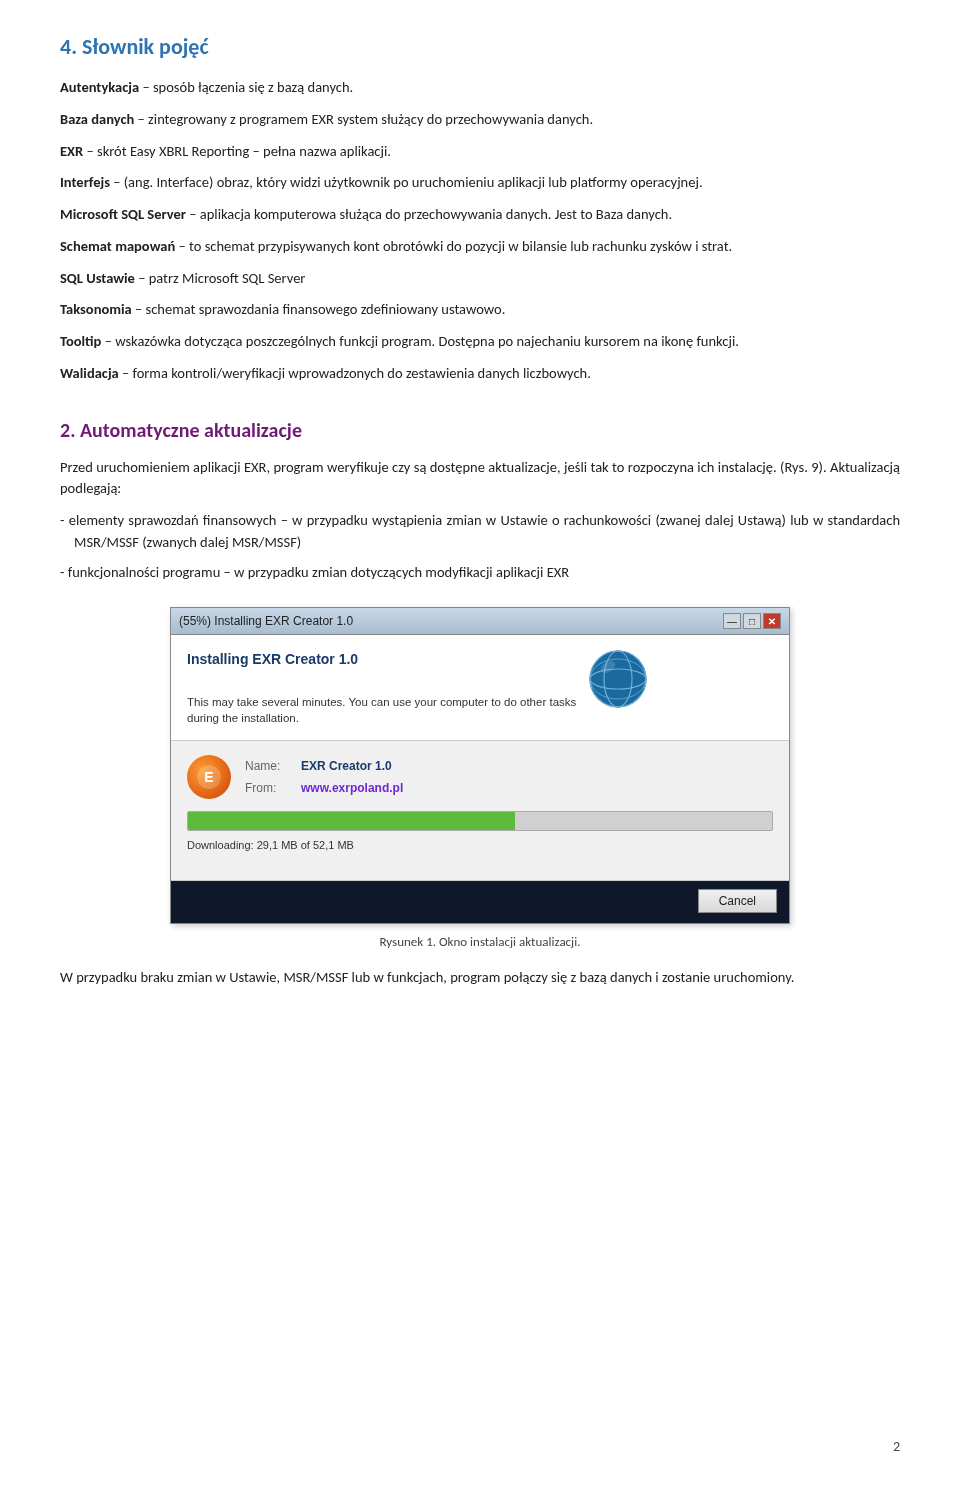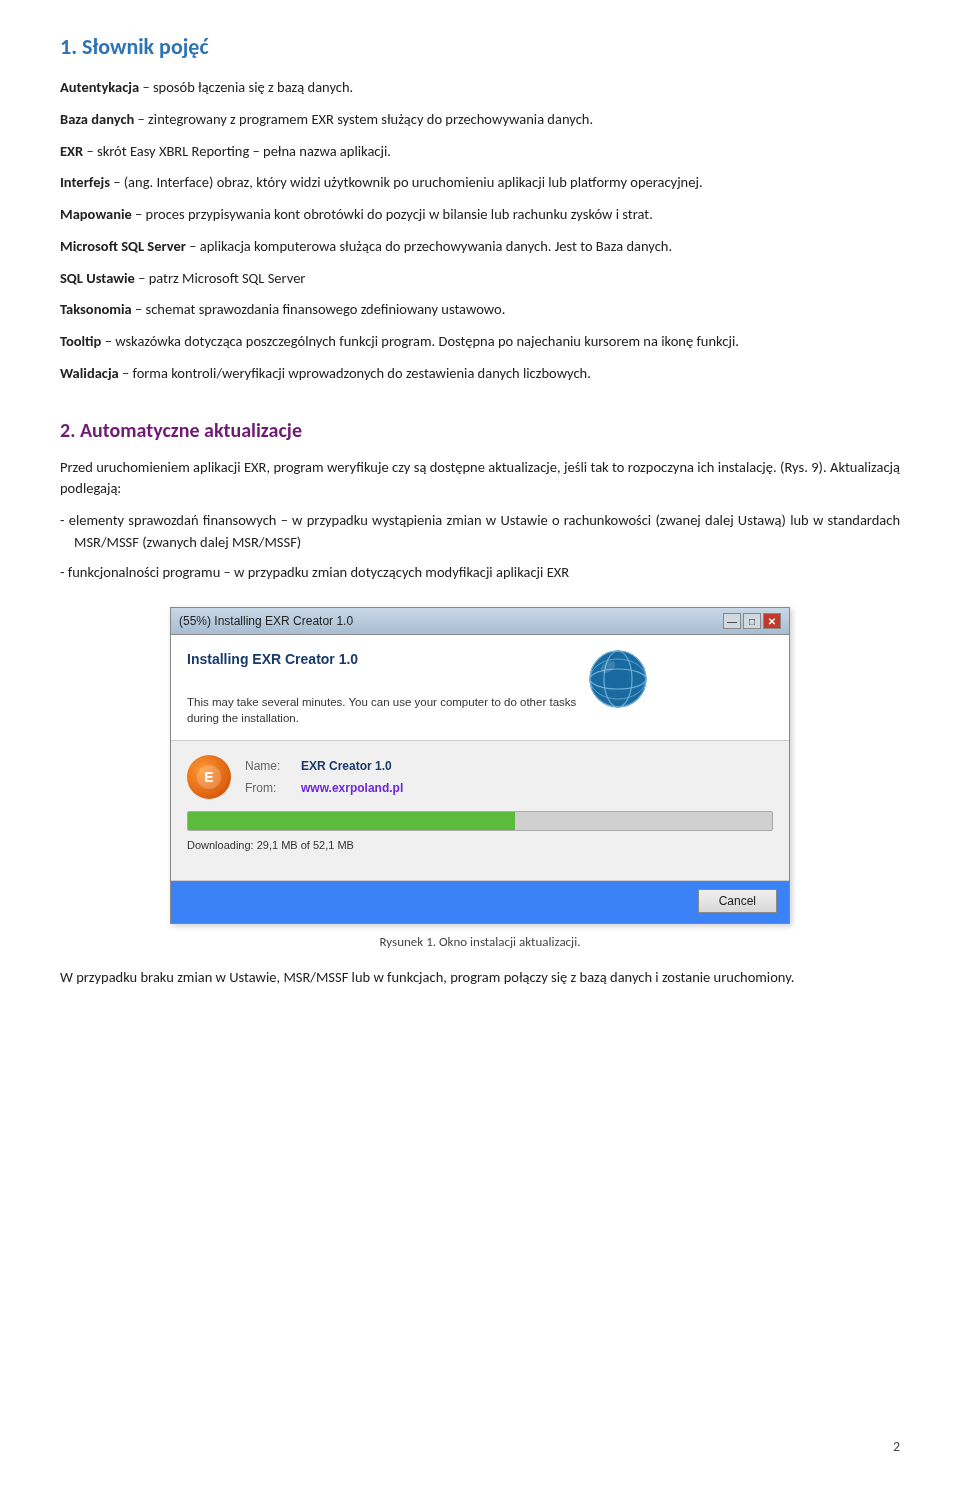--- a/index.html
+++ b/index.html
@@ -200,21 +200,21 @@
       font-size: 11px;
       color: #333;
       margin-bottom: 12px;
     }
 
     .installer-footer {
       display: flex;
       justify-content: flex-end;
       padding: 8px 12px 10px;
       border-top: 1px solid #ccc;
-      background: #3b82f6;
+      background: #0f172a;
     }
 
     .cancel-btn {
       padding: 4px 20px;
       background: linear-gradient(to bottom, #f0f0f0, #d8d8d8);
       border: 1px solid #888;
       font-size: 12px;
       cursor: pointer;
       color: #222;
     }
@@ -233,40 +233,40 @@
     }
 
     .list-item-dash::before {
       content: "- ";
       margin-left: -14px;
     }
   </style>
 </head>
 <body>
 
-<h1 class="section-title">1. Słownik pojęć</h1>
+<h1 class="section-title">4. Słownik pojęć</h1>
 
 <div class="section">
   <p class="paragraph">
     <strong>Autentykacja</strong> – sposób łączenia się z bazą danych.
   </p>
   <p class="paragraph">
     <strong>Baza danych</strong> – zintegrowany z programem EXR system służący do przechowywania danych.
   </p>
   <p class="paragraph">
     <strong>EXR</strong> – skrót Easy XBRL Reporting – pełna nazwa aplikacji.
   </p>
   <p class="paragraph">
     <strong>Interfejs</strong> – (ang. Interface) obraz, który widzi użytkownik po uruchomieniu aplikacji lub platformy operacyjnej.
   </p>
   <p class="paragraph">
-    <strong>Mapowanie</strong> – proces przypisywania kont obrotówki do pozycji w bilansie lub rachunku zysków i strat.
-  </p>
-  <p class="paragraph">
     <strong>Microsoft SQL Server</strong> – aplikacja komputerowa służąca do przechowywania danych. Jest to Baza danych.
+  </p>
+  <p class="paragraph">
+    <strong>Schemat mapowań</strong> – to schemat przypisywanych kont obrotówki do pozycji w bilansie lub rachunku zysków i strat.
   </p>
   <p class="paragraph">
     <strong>SQL Ustawie</strong> – patrz Microsoft SQL Server
   </p>
   <p class="paragraph">
     <strong>Taksonomia</strong> – schemat sprawozdania finansowego zdefiniowany ustawowo.
   </p>
   <p class="paragraph">
     <strong>Tooltip</strong> – wskazówka dotycząca poszczególnych funkcji program. Dostępna po najechaniu kursorem na ikonę funkcji.
   </p>

